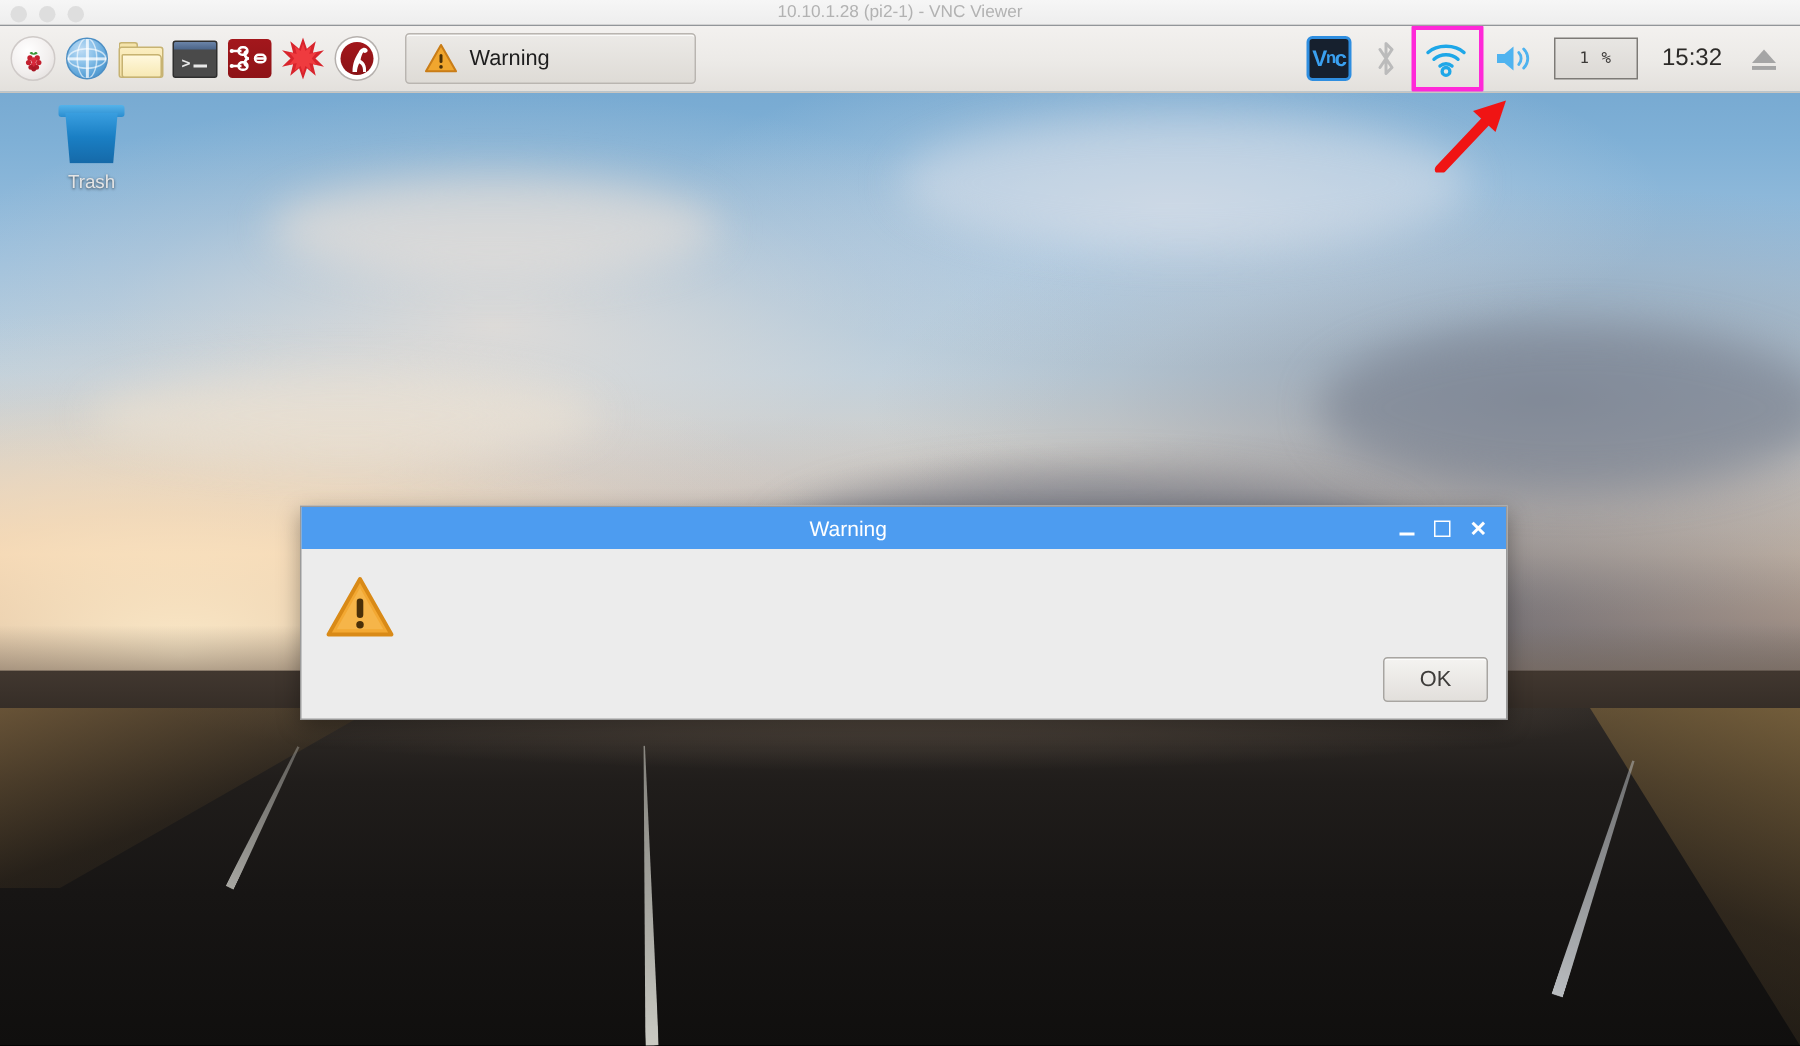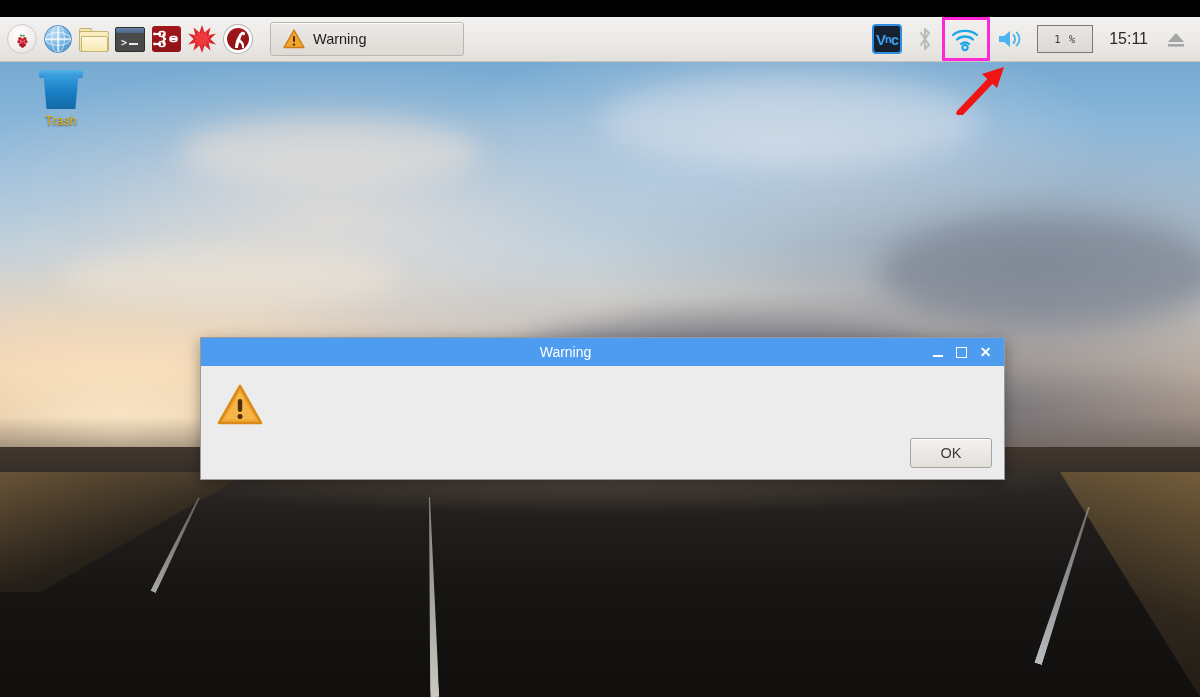--- a/index.html
+++ b/index.html
@@ -105,21 +105,21 @@
     background: linear-gradient(180deg, #3a9fe0 0%, #1a7fc4 48%, #1569a8 100%);
     clip-path: polygon(4% 0, 96% 0, 88% 100%, 12% 100%);
     border-radius: 2px;
   }
   .trash-lid {
     position: absolute; left: 0px; top: 3px; width: 44px; height: 8px;
     background: linear-gradient(180deg, #55b3ea 0%, #2a8dd0 100%);
     border-radius: 2px;
   }
   .trash-label {
-    margin-top: 3px; font-size: 12.5px; color: #eab308;
+    margin-top: 3px; font-size: 12.5px; color: #e5e5e5;
     font-family: "Liberation Sans", sans-serif;
     text-shadow: 0 1px 2px rgba(0,0,0,0.65);
   }
 
   
   #taskbar {
     position: absolute; left: 0; top: 0; width: 1200px; height: 45px;
     background: linear-gradient(180deg, #f3f1ef 0%, #eceae7 55%, #e3e0dc 100%);
     border-bottom: 1px solid #c8c5c0;
     display: flex; align-items: center; z-index: 30;
@@ -306,34 +306,42 @@
   .dlg-warn-icon { width: 46px; height: 42px; flex: none; margin-top: 4px; }
   #dialog-text {
     font-size: 14.5px; color: #1b1b1b; line-height: 21px;
     font-family: "Liberation Sans", sans-serif;
   }
   #dialog-footer {
     display: flex; justify-content: flex-end; align-items: center;
     padding: 0 12px 11px 0; flex: none;
   }
   #ok-button {
-    width: 82px; height: 30px;
+    width: 70px; height: 30px;
     background: linear-gradient(180deg, #f4f3f1 0%, #e2dfdb 100%);
     border: 1px solid #a8a5a1; border-radius: 3px;
     font-size: 14.5px; color: #3e3c3a;
     font-family: "Liberation Sans", sans-serif;
     cursor: pointer;
     box-shadow: inset 0 1px 0 rgba(255,255,255,0.8);
   }
 </style>
 </head>
 <body>
 
 <div id="screen">
 
+  <div id="mac-titlebar">
+    <div class="mac-lights">
+      <div class="mac-light"></div>
+      <div class="mac-light"></div>
+      <div class="mac-light"></div>
+    </div>
+    <div id="mac-title">10.10.1.28 (pi2-1) - VNC Viewer</div>
+  </div>
 
   <div id="desktop">
 
     <div id="wallpaper">
       <div class="sky"></div>
       <div class="cloud" style="left:180px; top:100px; width:300px; height:70px; background:rgba(240,228,216,0.55);"></div>
       <div class="cloud" style="left:600px; top:60px; width:380px; height:90px; background:rgba(226,228,234,0.45);"></div>
       <div class="cloud" style="left:880px; top:200px; width:340px; height:110px; background:rgba(118,126,142,0.6);"></div>
       <div class="cloud" style="left:520px; top:300px; width:420px; height:90px; background:rgba(96,104,122,0.55);"></div>
       <div class="cloud" style="left:60px; top:230px; width:340px; height:60px; background:rgba(244,232,214,0.5);"></div>
@@ -467,21 +475,21 @@
         <div class="tray-item">
           <svg class="vol-icon" viewBox="0 0 28 24">
             <path d="M3 9 H8 L14 4 L14 20 L8 15 H3 Z" fill="#4fb3ef"></path>
             <path d="M17.5 8 C19.6 10.2 19.6 13.8 17.5 16" stroke="#4fb3ef" stroke-width="1.9" fill="none" stroke-linecap="round"></path>
             <path d="M20.8 5.6 C24.4 9.2 24.4 14.8 20.8 18.4" stroke="#4fb3ef" stroke-width="1.9" fill="none" stroke-linecap="round"></path>
           </svg>
         </div>
 
         <div id="cpu-meter">1 %</div>
 
-        <div id="clock">15:11</div>
+        <div id="clock">15:32</div>
 
         <div class="tray-item">
           <svg class="eject-icon" viewBox="0 0 22 22">
             <path d="M11 5 L19 14 L3 14 Z" fill="#a5a5a5"></path>
             <rect x="3" y="16" width="16" height="2.6" fill="#a5a5a5"></rect>
           </svg>
         </div>
 
       </div>
     </div>

